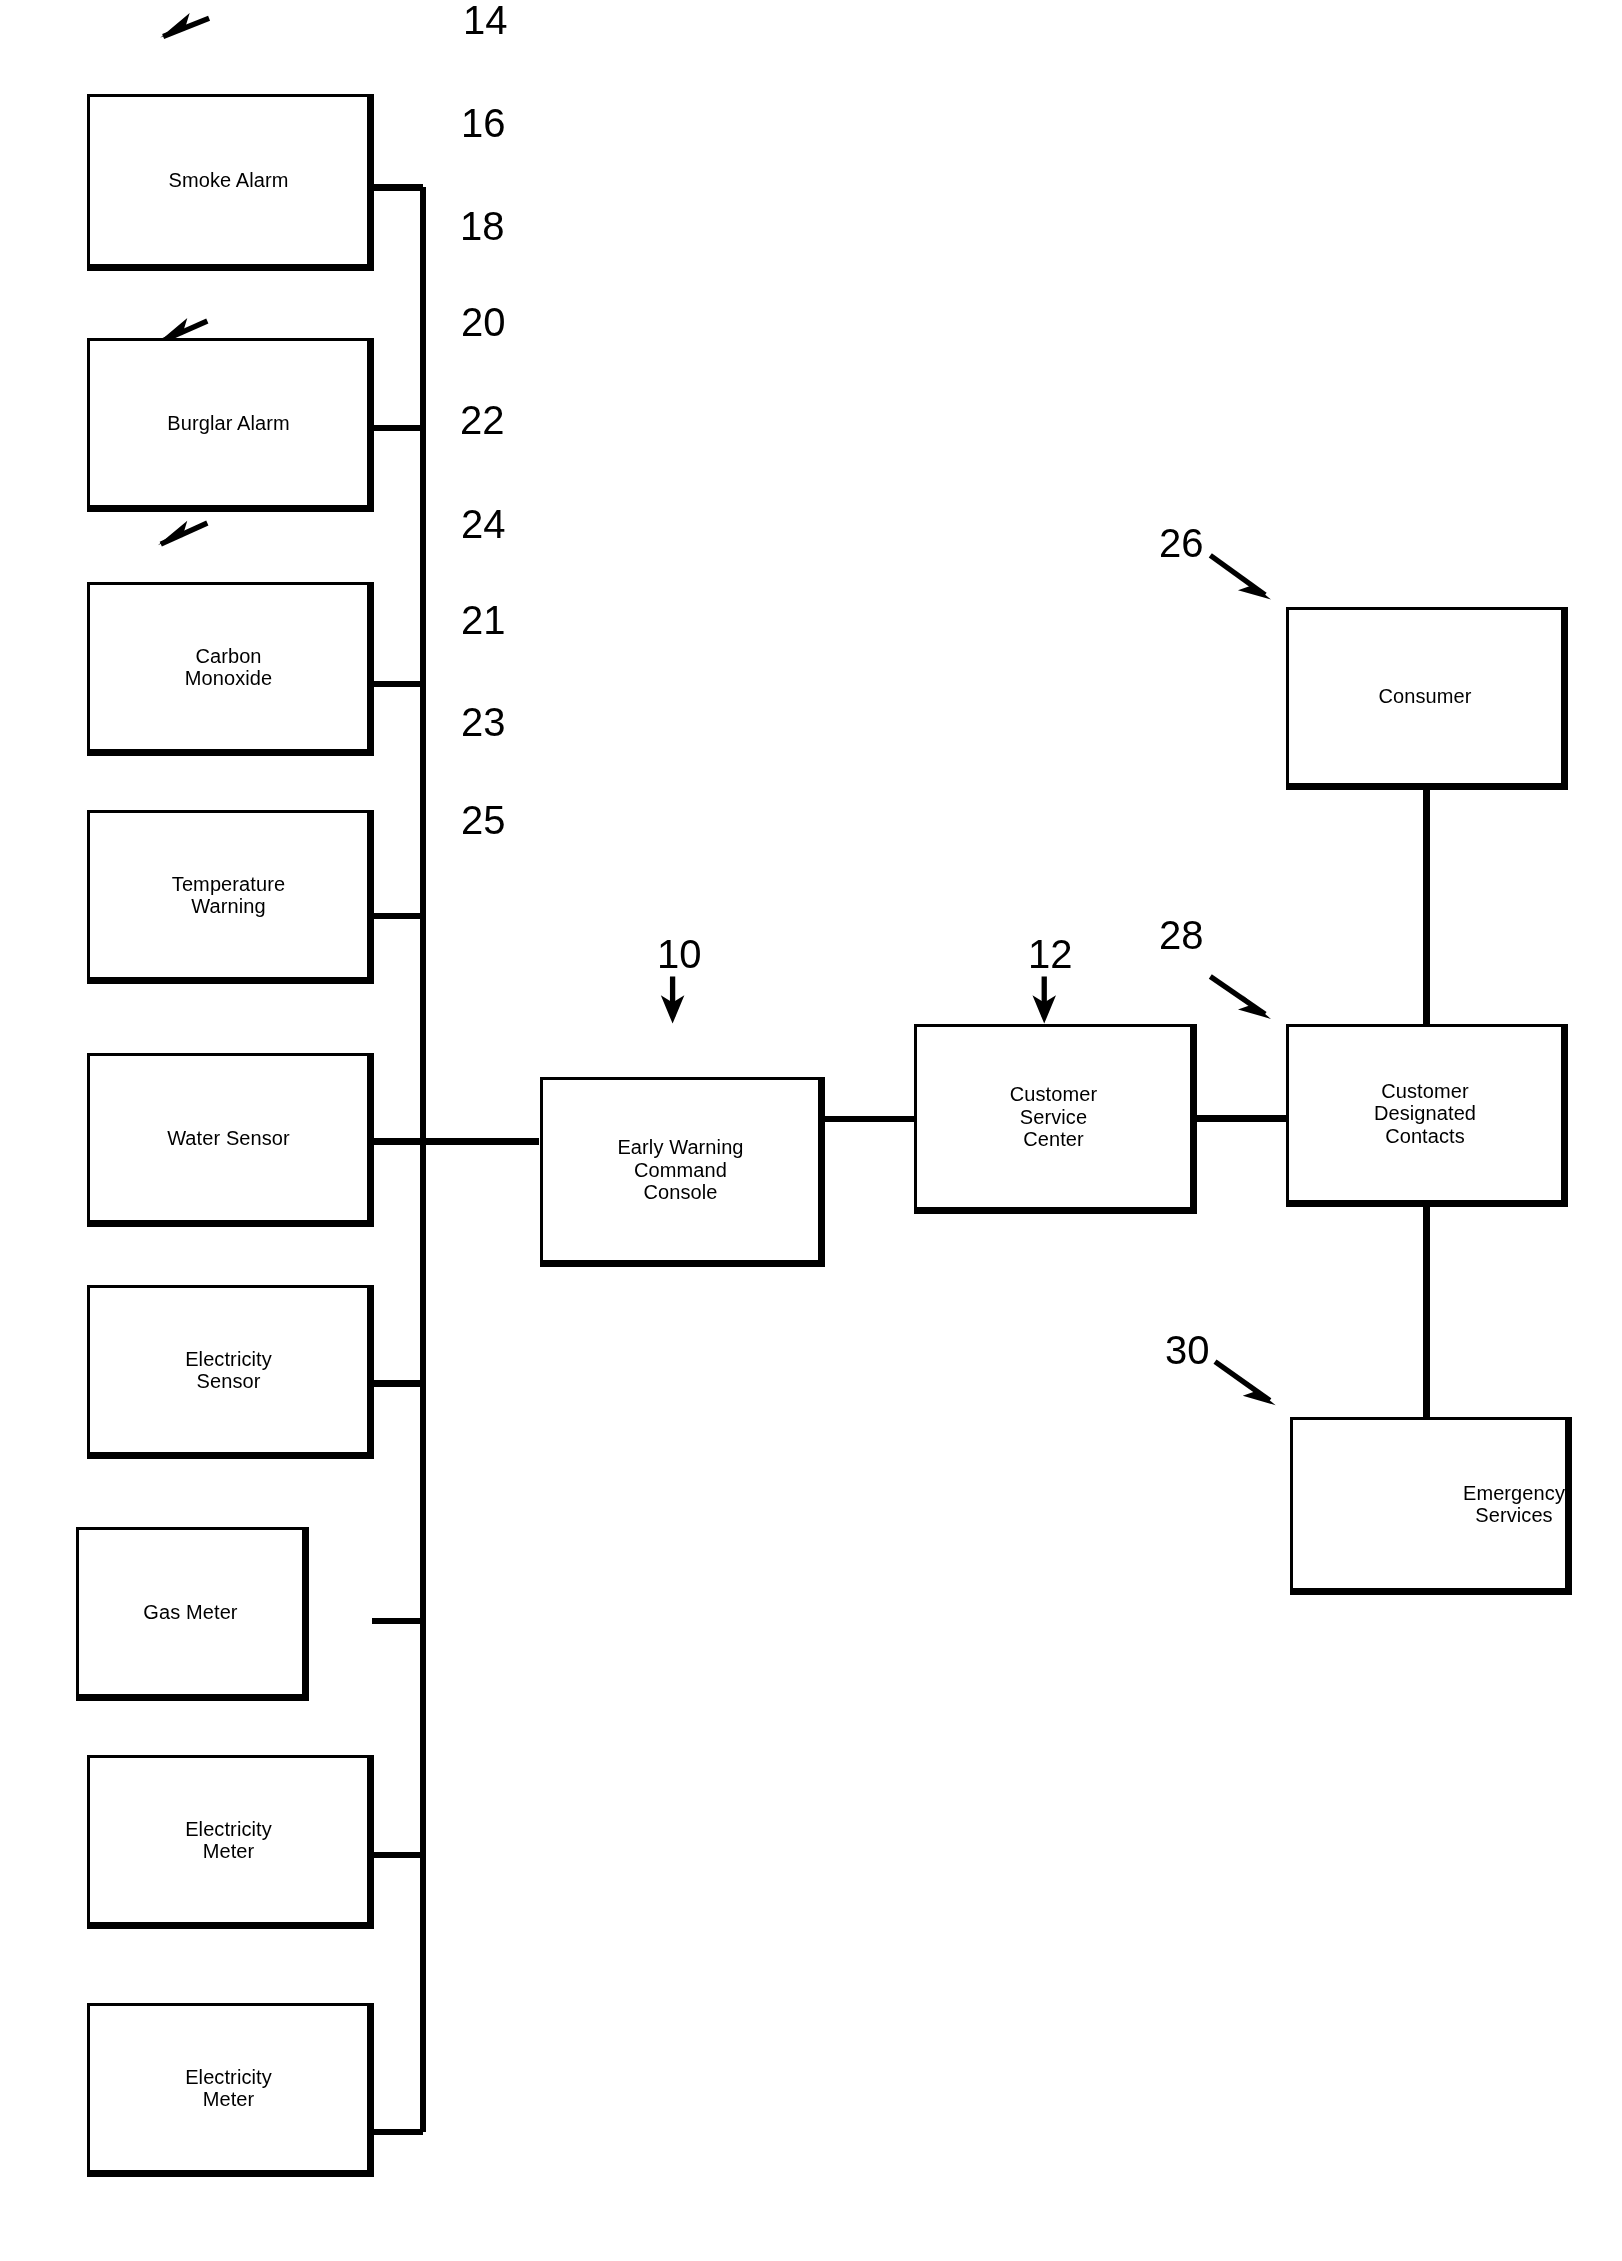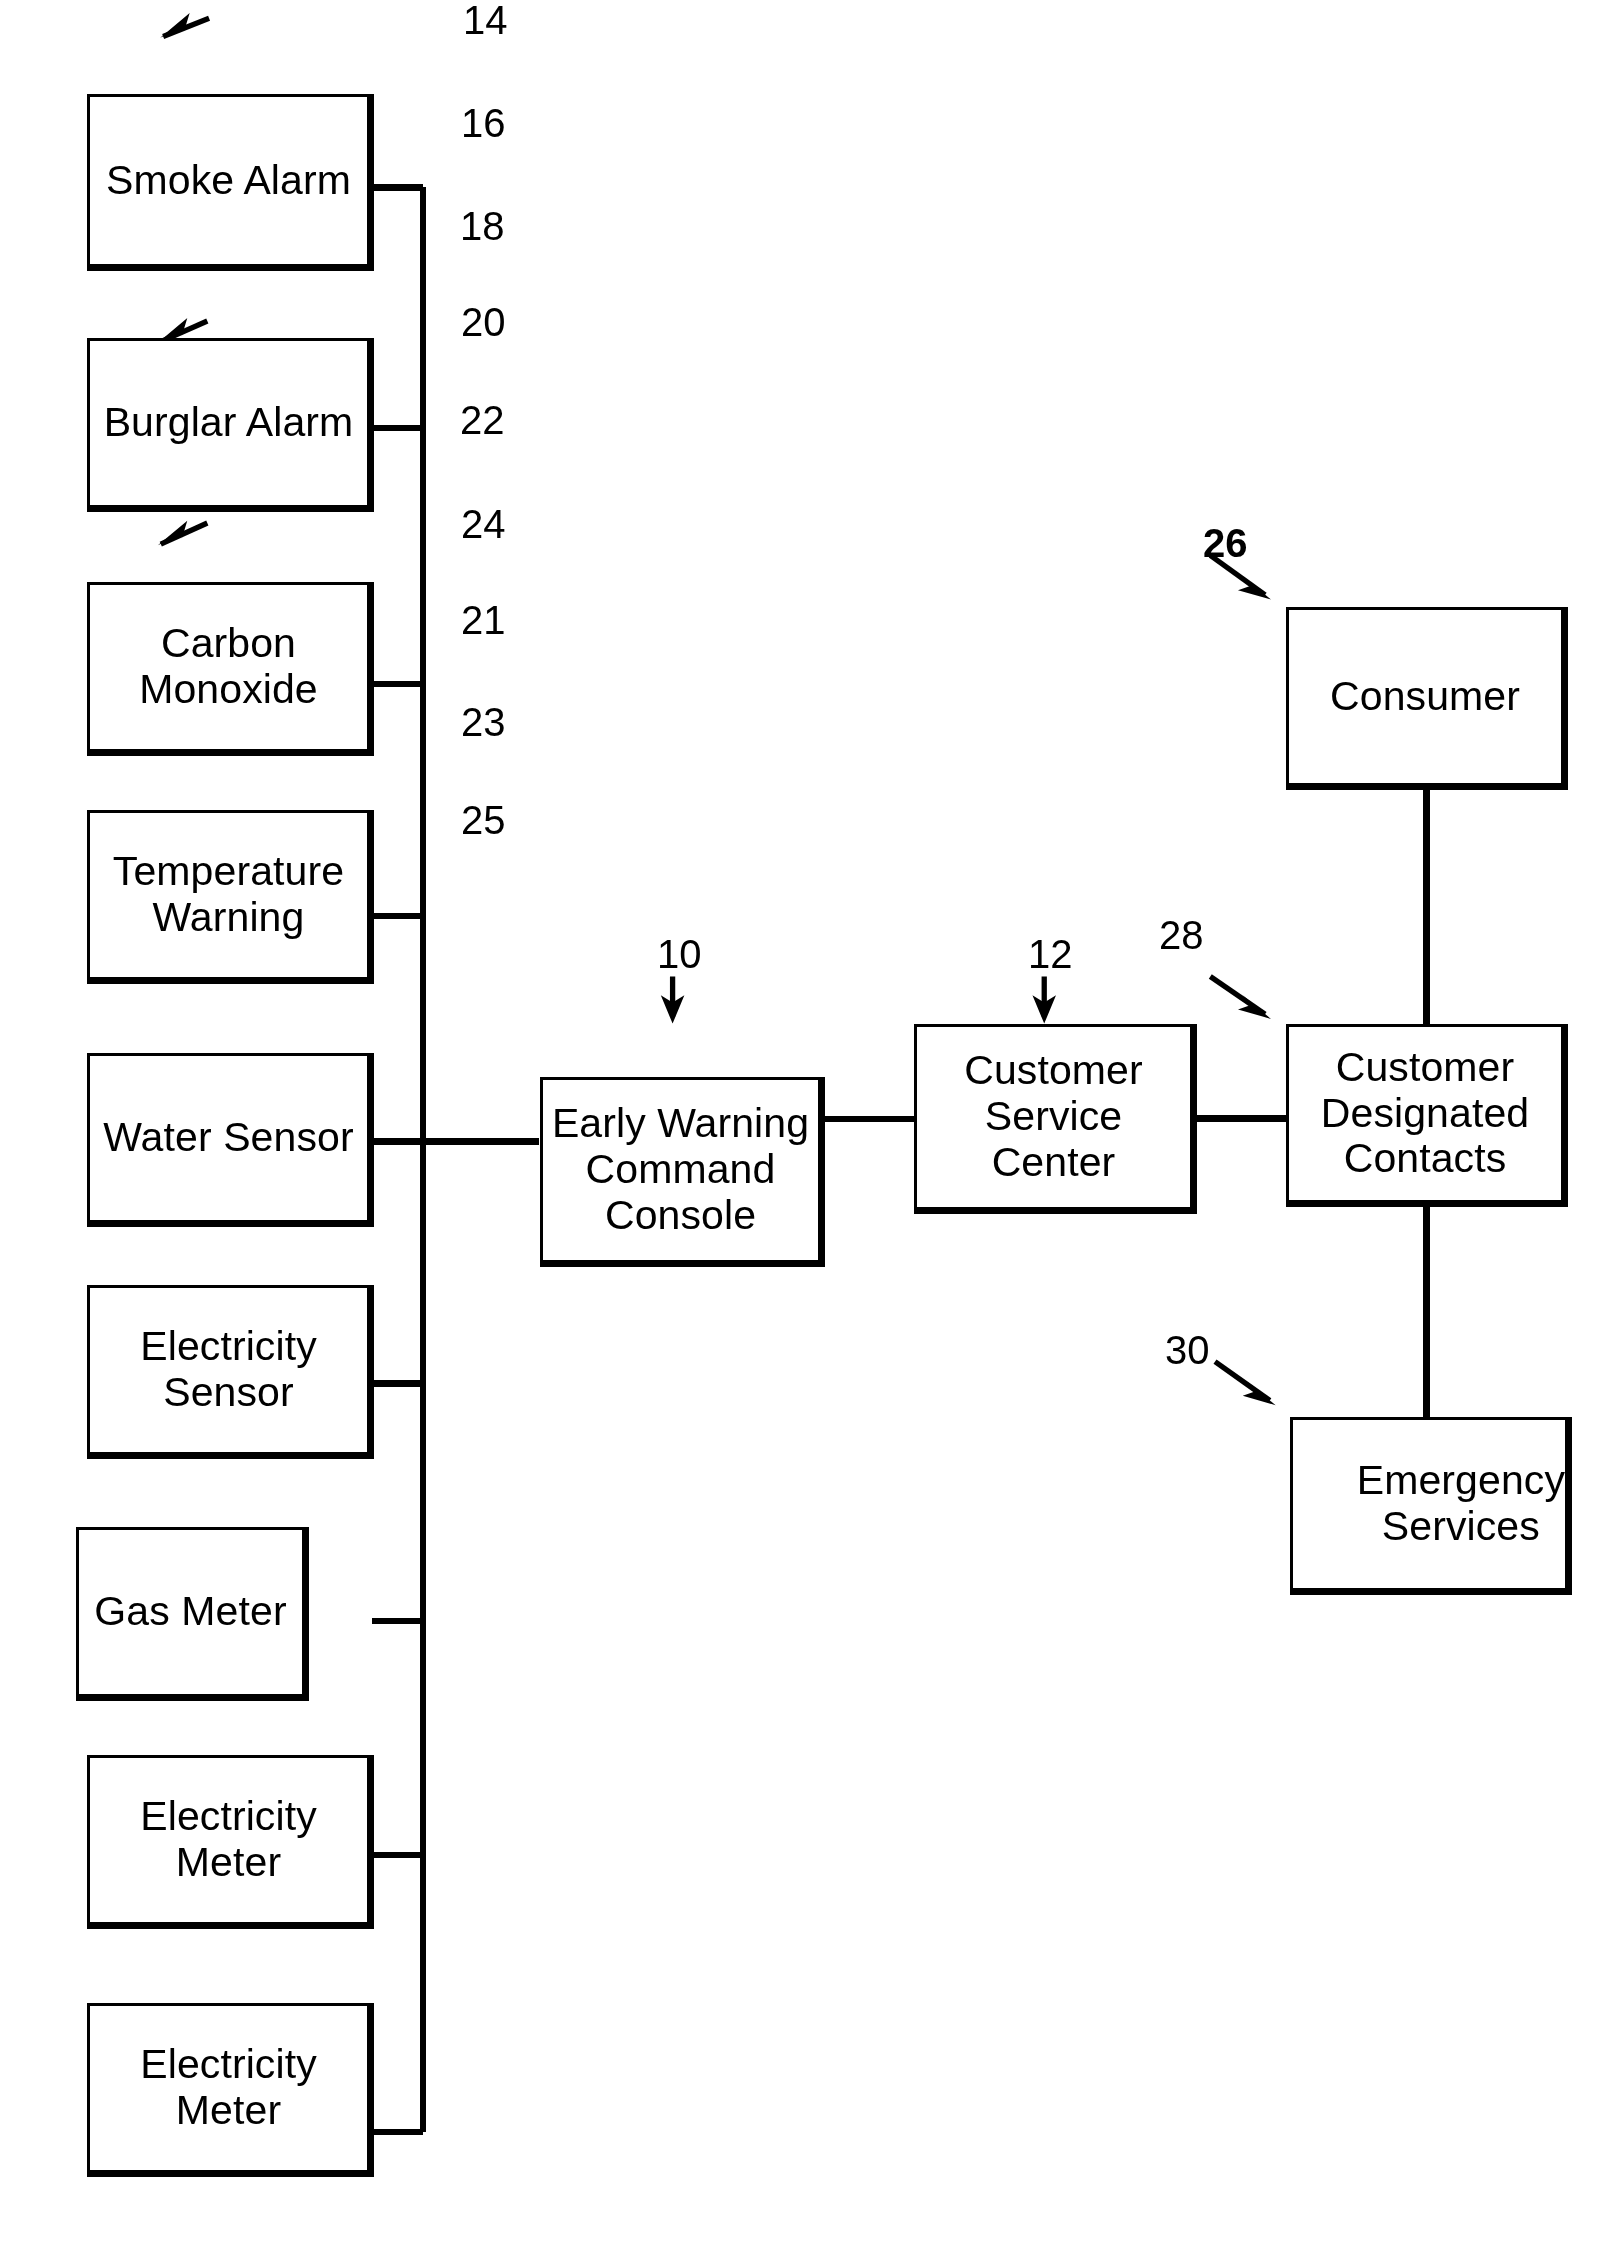--- a/index.html
+++ b/index.html
@@ -32,21 +32,21 @@
     border: 3.5px solid #000000;
     border-right-width: 7.7px;
     border-bottom-width: 7.7px;
     display: flex;
     align-items: center;
     justify-content: center;
     text-align: center;
     z-index: 3;
   }
   .node .label {
-    font-size: 41px;
+    font-size: 20px;
     line-height: 1.12;
     color: #000000;
     white-space: pre-line;
     letter-spacing: 0.1px;
   }
   .refnum {
     position: absolute;
     font-size: 40px;
     color: #000000;
     z-index: 4;
@@ -204,21 +204,21 @@
   <div class="node" style="left:914px; top:1024px; width:283px; height:190px;">
     <span class="label">Customer
 Service
 Center</span>
   </div>
   <div class="refnum" style="left:1028px; top:934px;">12</div>
 
   <div class="node" style="left:1286px; top:607px; width:282px; height:183px;">
     <span class="label">Consumer</span>
   </div>
-  <div class="refnum" style="left:1203px; top:523px;font-weight:bold;">26</div>
+  <div class="refnum" style="left:1159px; top:523px;">26</div>
 
   <div class="node" style="left:1286px; top:1024px; width:282px; height:183px;">
     <span class="label">Customer
 Designated
 Contacts</span>
   </div>
   <div class="refnum" style="left:1159px; top:915px;">28</div>
 
   <div class="node" style="left:1290px; top:1417px; width:282px; height:178px;justify-content:flex-end;">
     <span class="label">Emergency

